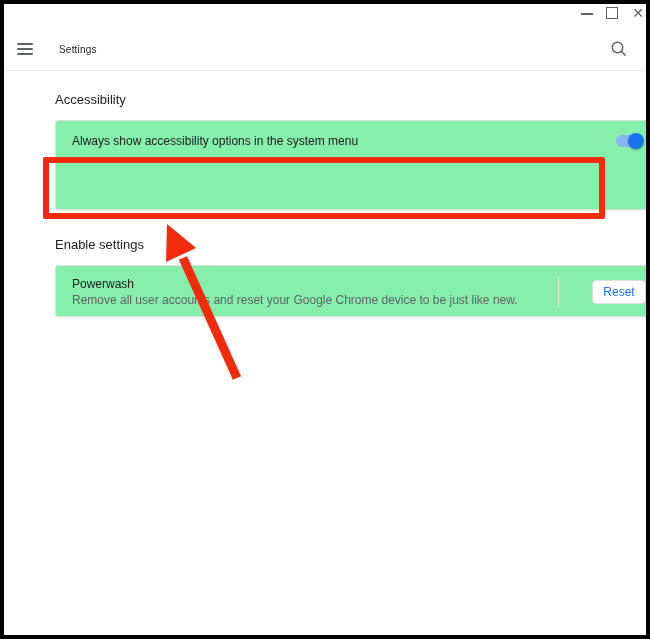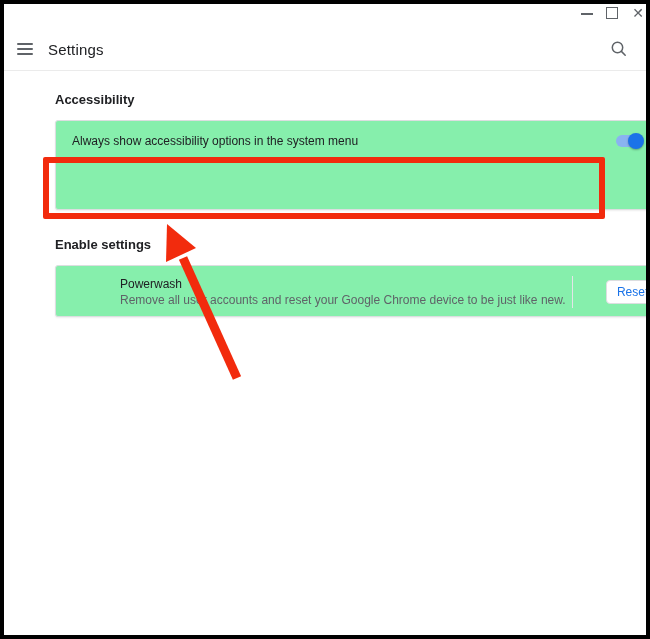--- a/index.html
+++ b/index.html
@@ -16,25 +16,25 @@
   .ctl-max{position:absolute;left:606px;top:7px;width:10px;height:10px;border:1.5px solid #5f6368;cursor:pointer;}
   .ctl-close{position:absolute;left:629px;top:4px;width:18px;height:18px;font-size:14px;line-height:18px;
     text-align:center;color:#5f6368;cursor:pointer;}
 
   
   .header{position:absolute;top:28px;left:4px;right:4px;height:42px;background:#fff;
     border-bottom:1px solid #ebebeb;display:flex;align-items:center;}
   .hamburger{margin-left:13px;width:16px;height:12px;display:flex;flex-direction:column;
     justify-content:space-between;cursor:pointer;}
   .hamburger span{display:block;height:2px;background:#5f6368;border-radius:1px;}
-  .app-title{margin-left:15px;font-size:15px;color:#202124;letter-spacing:.2px;}
+  .app-title{margin-left:26px;font-size:10px;color:#202124;letter-spacing:.2px;}
   .search-btn{position:absolute;right:17px;top:11px;width:20px;height:20px;cursor:pointer;}
 
   
-  .section-heading{position:absolute;left:55px;font-size:13px;color:#202124;font-weight:700;}
+  .section-heading{position:absolute;left:55px;font-size:13px;color:#202124;font-weight:400;}
   .h-accessibility{top:92px;}
   .h-reset{top:237px;}
 
   .card{position:absolute;left:55px;width:608px;background:#86efac;border:1px solid #dcdee0;
     border-radius:3px;box-shadow:0 1px 2px rgba(0,0,0,0.07);box-sizing:border-box;}
   .card-accessibility{top:120px;height:90px;}
   .card-powerwash{top:265px;height:52px;}
 
   .row{position:relative;box-sizing:border-box;}
   .row-toggle{height:40px;display:flex;align-items:center;padding:0 18px 0 16px;cursor:pointer;}
@@ -44,21 +44,21 @@
   .toggle .knob{position:absolute;right:0;top:-1px;width:16px;height:16px;border-radius:50%;background:#1a73e8;
     box-shadow:0 1px 2px rgba(0,0,0,.3);}
 
   .row-manage{height:50px;border-top:1px solid #eceff1;display:flex;flex-direction:column;
     justify-content:center;padding:0 40px 0 16px;cursor:pointer;}
   .row-manage .lbl{font-size:12px;color:#202124;line-height:16px;}
   .row-manage .sub{font-size:12px;color:#5f6368;line-height:15px;}
   .chevron{position:absolute;right:18px;top:50%;margin-top:-8px;font-size:11px;color:#5f6368;line-height:16px;}
 
   .row-powerwash{height:52px;display:flex;align-items:center;padding:0 16px;}
-  .pw-text{flex:1;display:flex;flex-direction:column;justify-content:center;margin-left:48px;}
+  .pw-text{flex:1;display:flex;flex-direction:column;justify-content:center;}
   .pw-text .lbl{font-size:12px;color:#202124;line-height:16px;}
   .pw-text .sub{font-size:12px;color:#5f6368;line-height:16px;white-space:nowrap;}
   .pw-divider{width:1px;height:32px;background:#e3e5e8;margin:0 14px 0 6px;flex:none;}
   .reset-btn{flex:none;width:54px;height:24px;background:#fff;border:1px solid #dcdee0;border-radius:4px;
     color:#1a73e8;font-family:"Liberation Sans",sans-serif;font-size:12px;font-weight:500;cursor:pointer;
     display:flex;align-items:center;justify-content:center;margin-left:19px;}
 
   
   .highlight-rect{position:absolute;left:43px;top:157px;width:562px;height:62px;
     border:6px solid #f22b0d;border-radius:2px;box-sizing:border-box;z-index:20;pointer-events:none;}

